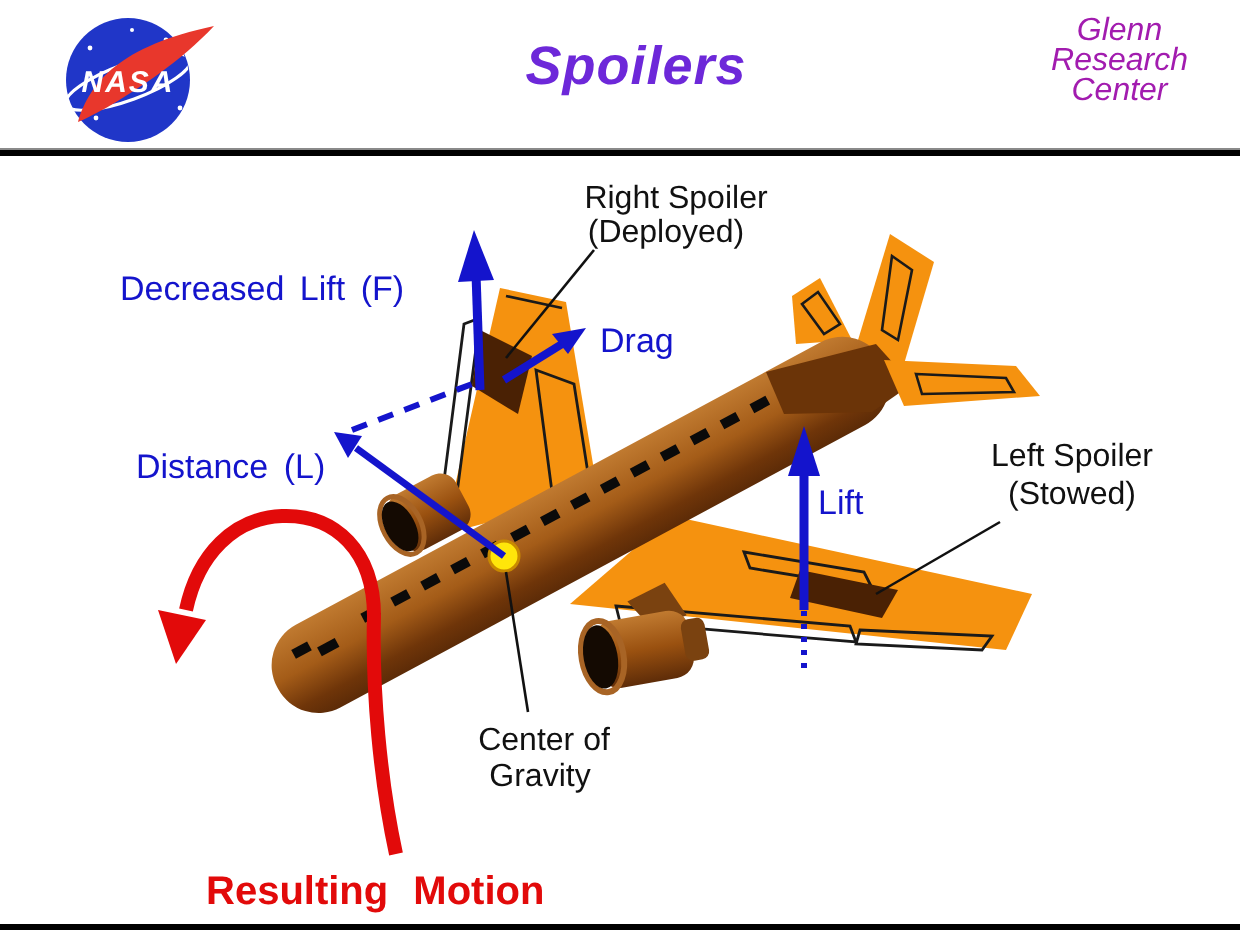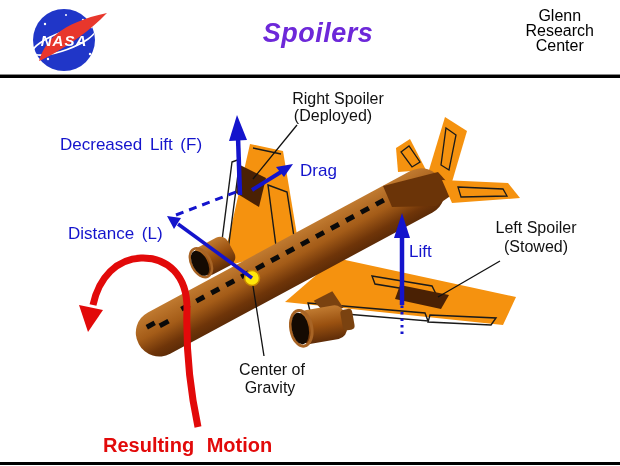--- a/index.html
+++ b/index.html
@@ -5,21 +5,21 @@
   html,body{margin:0;padding:0;background:#f4f4f4;}
   #page{position:relative;width:620px;height:466px;background:#ffffff;overflow:hidden;
         font-family:"Liberation Sans","DejaVu Sans",sans-serif;}
   .rule{position:absolute;left:0;width:620px;background:#000;}
   #rule-top{top:74px;height:3px;border-top:1px solid #8a8a8a;}
   #rule-bottom{top:462px;height:3px;}
   #logo{position:absolute;left:14px;top:3px;}
   #title{position:absolute;left:318px;top:18px;transform:translateX(-50%);
          font-size:27px;font-weight:bold;font-style:italic;color:#6d28d9;letter-spacing:.5px;white-space:nowrap;}
   #org{position:absolute;right:26px;top:8px;text-align:center;font-size:16px;line-height:15px;
-       color:#000000;white-space:pre-line;}
+       color:#a21caf;white-space:pre-line;font-style:italic;}
   #diagram{position:absolute;left:0;top:76px;}
   text{font-family:"Liberation Sans","DejaVu Sans",sans-serif;}
   .lbl{font-size:16px;}
   .lbl-blue{font-size:17px;word-spacing:3px;}
   .lbl-red{font-size:20px;font-weight:bold;word-spacing:7px;}
   .nasa-letters{font-size:15px;font-weight:bold;font-style:italic;letter-spacing:1px;}
 </style>
 </head>
 <body>
 

